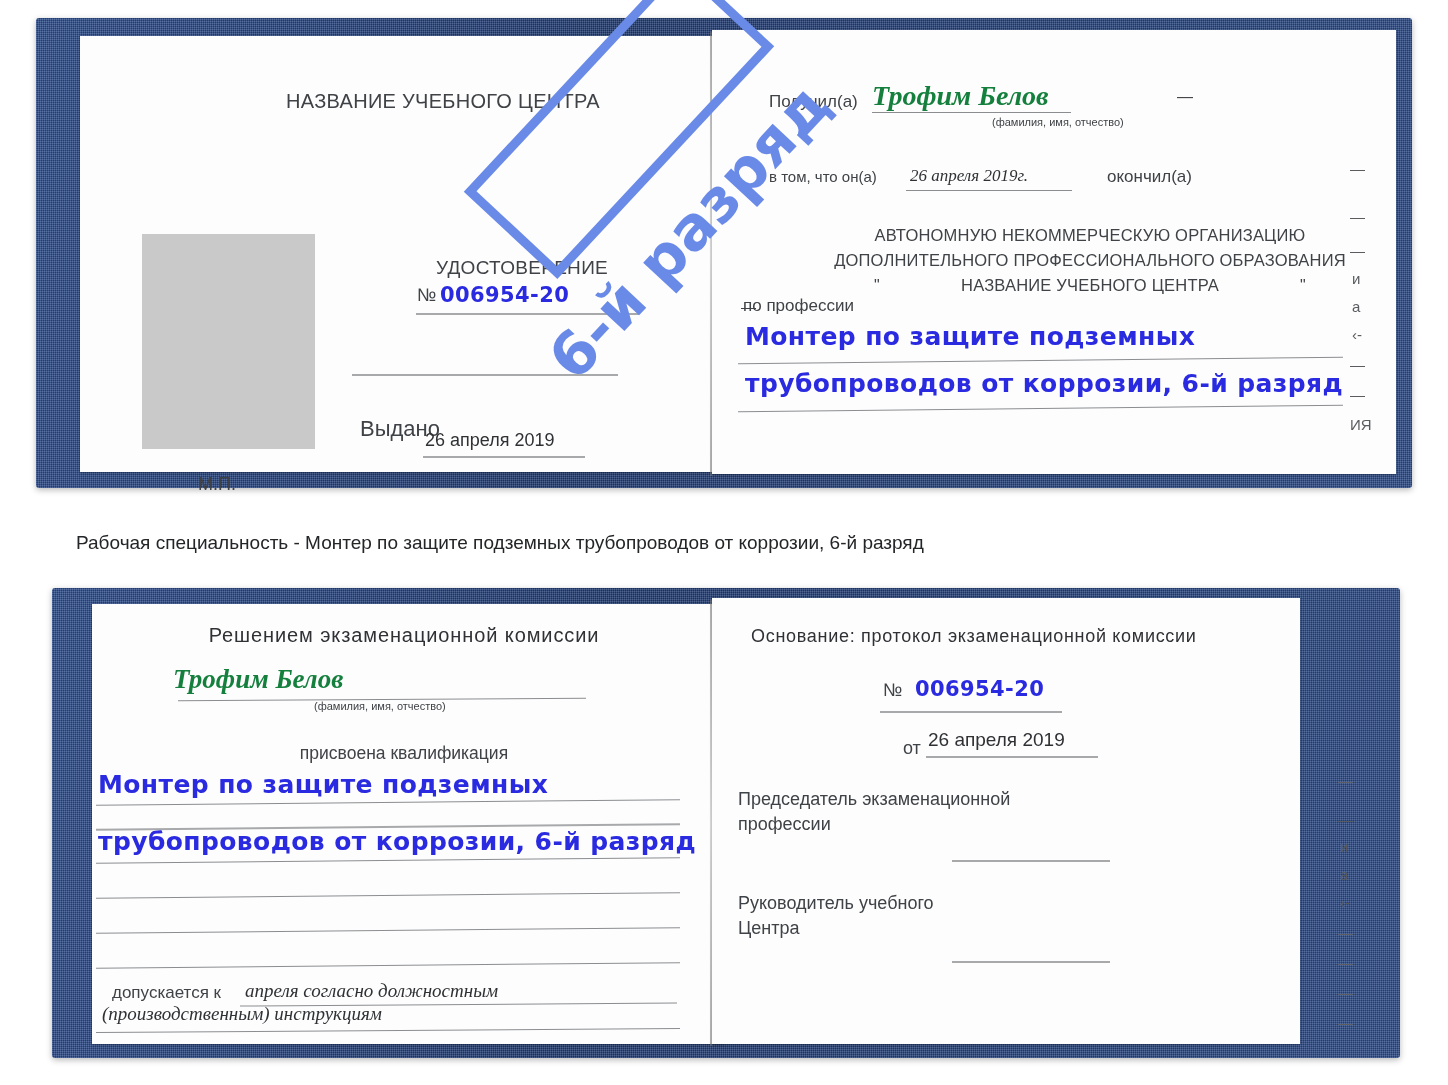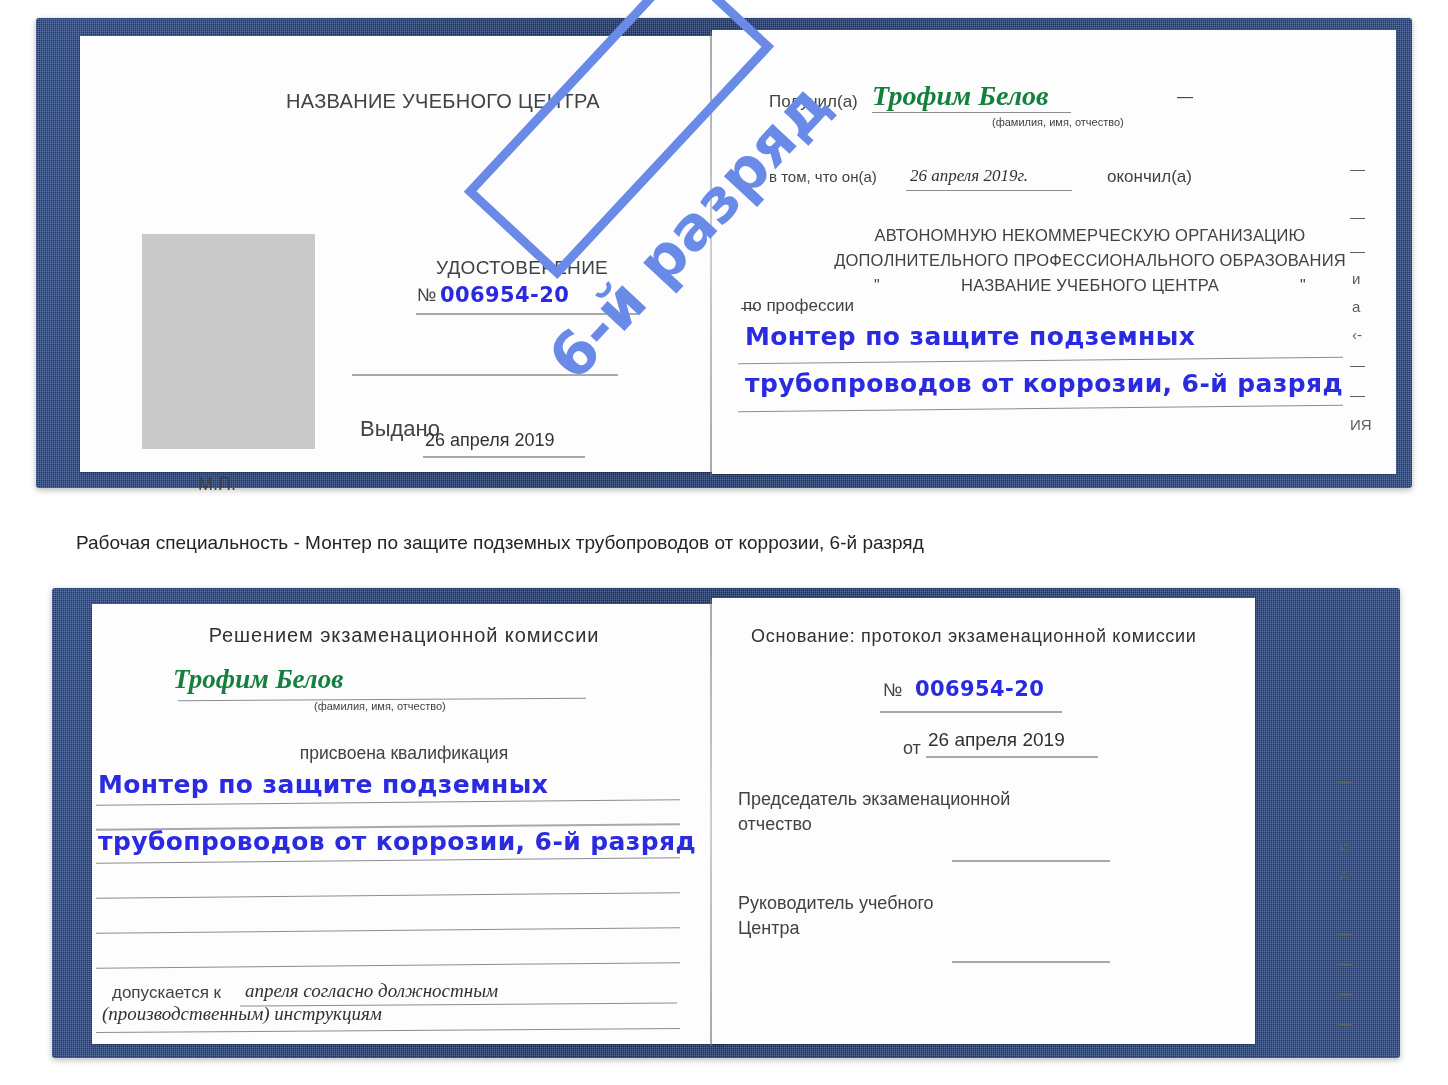--- a/index.html
+++ b/index.html
@@ -30,21 +30,21 @@
 
   
   .page {
     position: absolute;
     background: #fdfdfd;
     box-shadow: 0 1px 3px rgba(0,0,0,.22);
   }
   .book.top .page.left   { left: 44px;  top: 18px;  width: 654px;  height: 436px; }
   .book.top .page.right  { left: 676px; top: 12px;  width: 684px;  height: 444px; }
   .book.bottom .page.left  { left: 40px;  top: 16px; width: 632px; height: 440px; }
-  .book.bottom .page.right { left: 660px; top: 10px; width: 543px; height: 446px; }
+  .book.bottom .page.right { left: 660px; top: 10px; width: 588px; height: 446px; }
 
   
   .spine {
     position: absolute;
     top: 0; bottom: 0;
     width: 2px;
     background: linear-gradient(180deg, rgba(120,120,120,.55), rgba(160,160,160,.35), rgba(120,120,120,.55));
   }
   .book.top .spine    { left: 674px; top: 14px; height: 444px; }
   .book.bottom .spine { left: 658px; top: 12px; height: 446px; }
@@ -240,21 +240,21 @@
 
     <div class="t" style="left:171px; top:82px; font-size:18px;">№</div>
     <div class="t hand" style="left:203px; top:79px; font-size:21px;">006954-20</div>
     <div class="rule thick" style="left:168px; top:113px; width:182px;"></div>
 
     <div class="t" style="left:191px; top:140px; font-size:18px;">от</div>
     <div class="t" style="left:216px; top:131px; font-size:19px; color:#2f3134;">26 апреля 2019</div>
     <div class="rule thick" style="left:214px; top:158px; width:172px;"></div>
 
     <div class="t" style="left:26px; top:191px; font-size:18px;">Председатель экзаменационной</div>
-    <div class="t" style="left:26px; top:216px; font-size:18px;">отчество</div>
+    <div class="t" style="left:26px; top:216px; font-size:18px;">профессии</div>
     <div class="rule thick" style="left:240px; top:262px; width:158px;"></div>
 
     <div class="t" style="left:26px; top:295px; font-size:18px;">Руководитель учебного</div>
     <div class="t" style="left:26px; top:320px; font-size:18px;">Центра</div>
     <div class="rule thick" style="left:240px; top:363px; width:158px;"></div>
 
     <div class="frag" style="left:626px; top:174px;">—</div>
     <div class="frag" style="left:626px; top:213px;">—</div>
     <div class="frag" style="left:628px; top:240px;">и</div>
     <div class="frag" style="left:628px; top:268px;">а</div>

